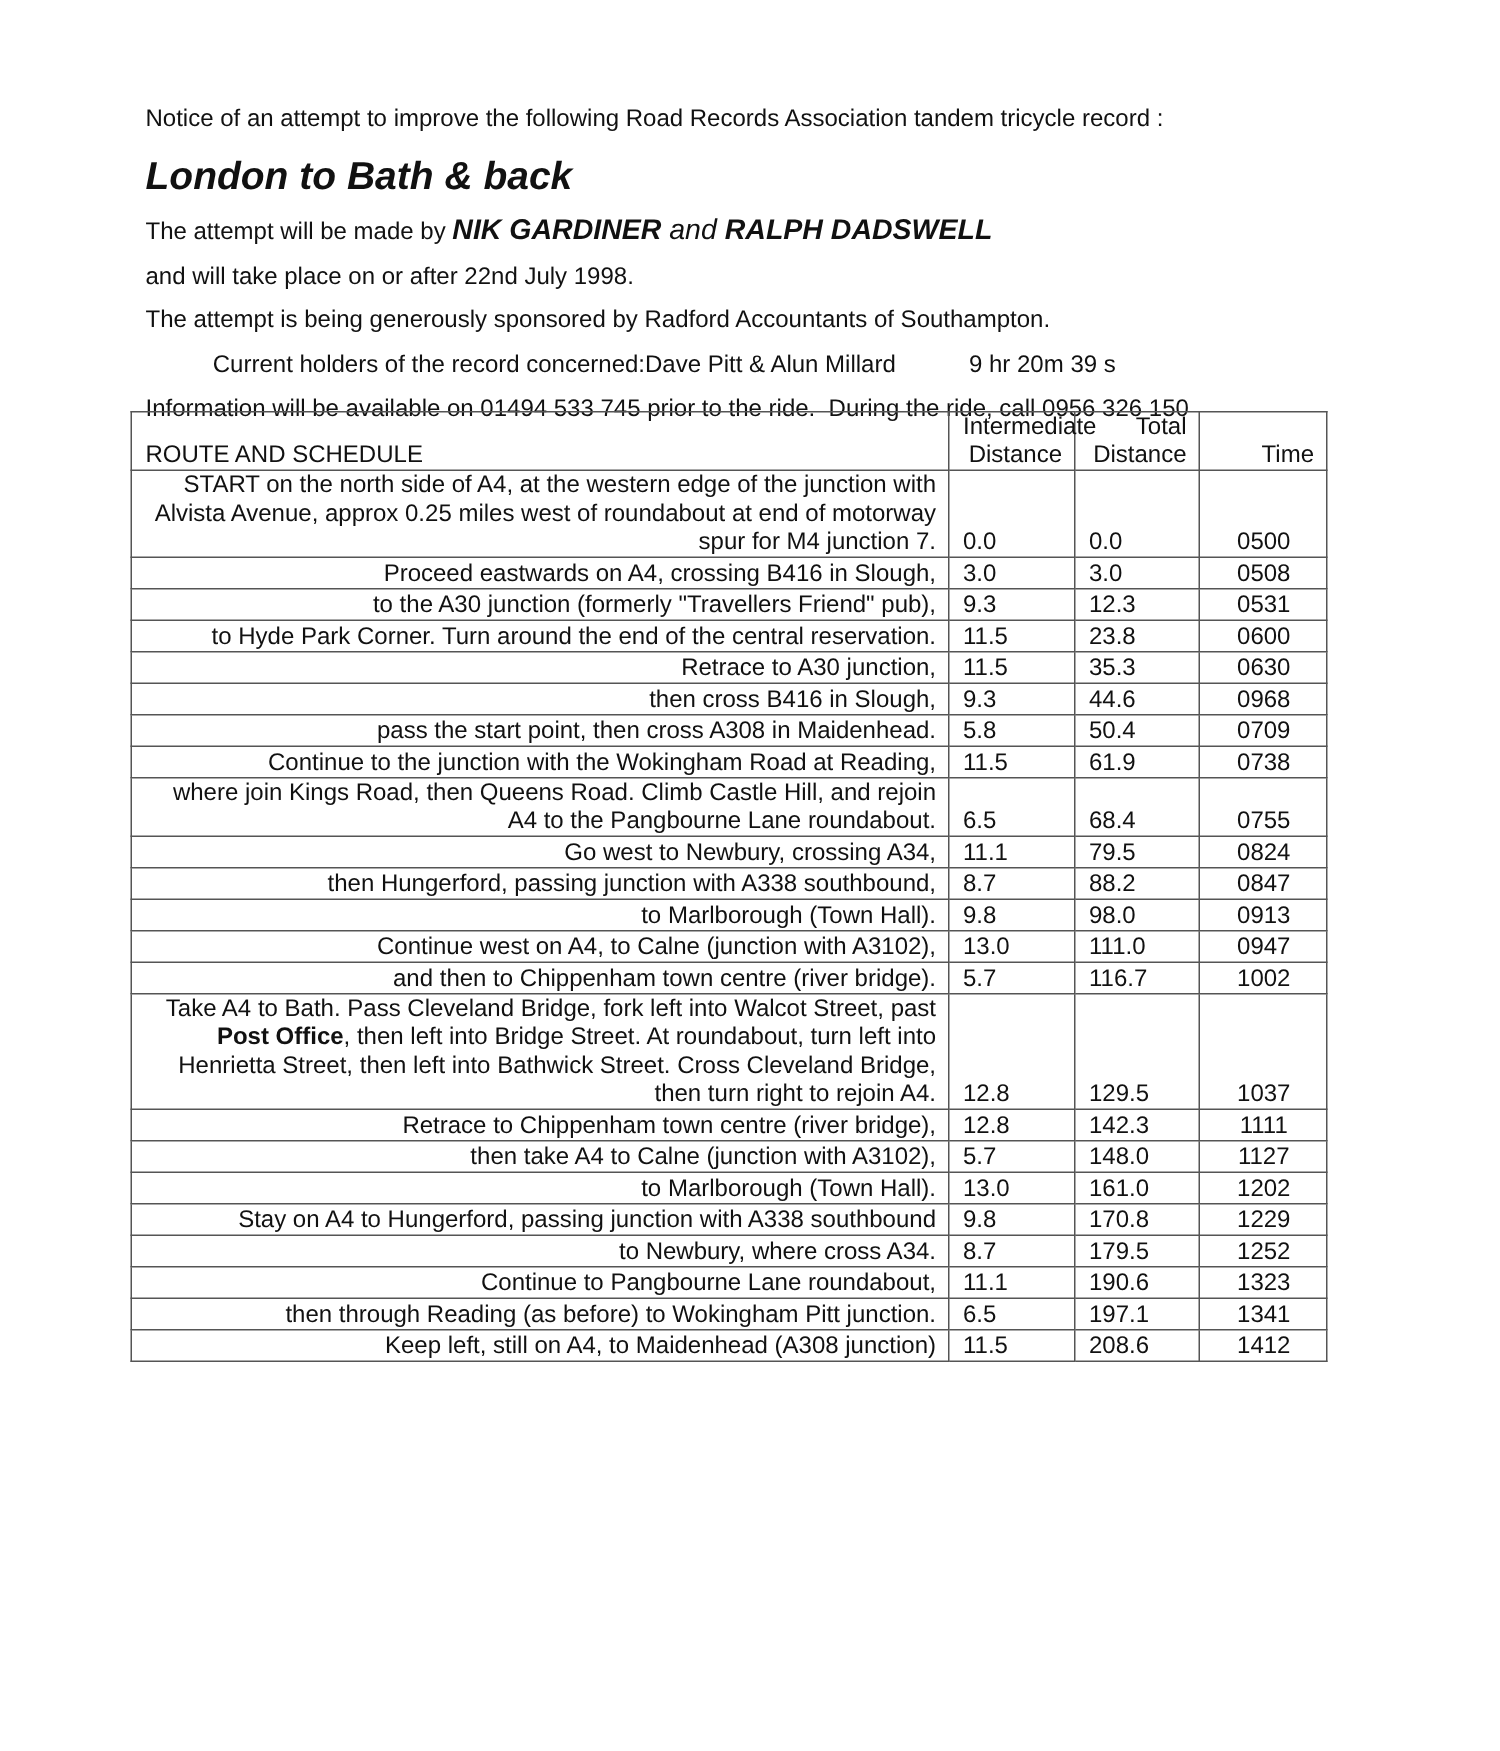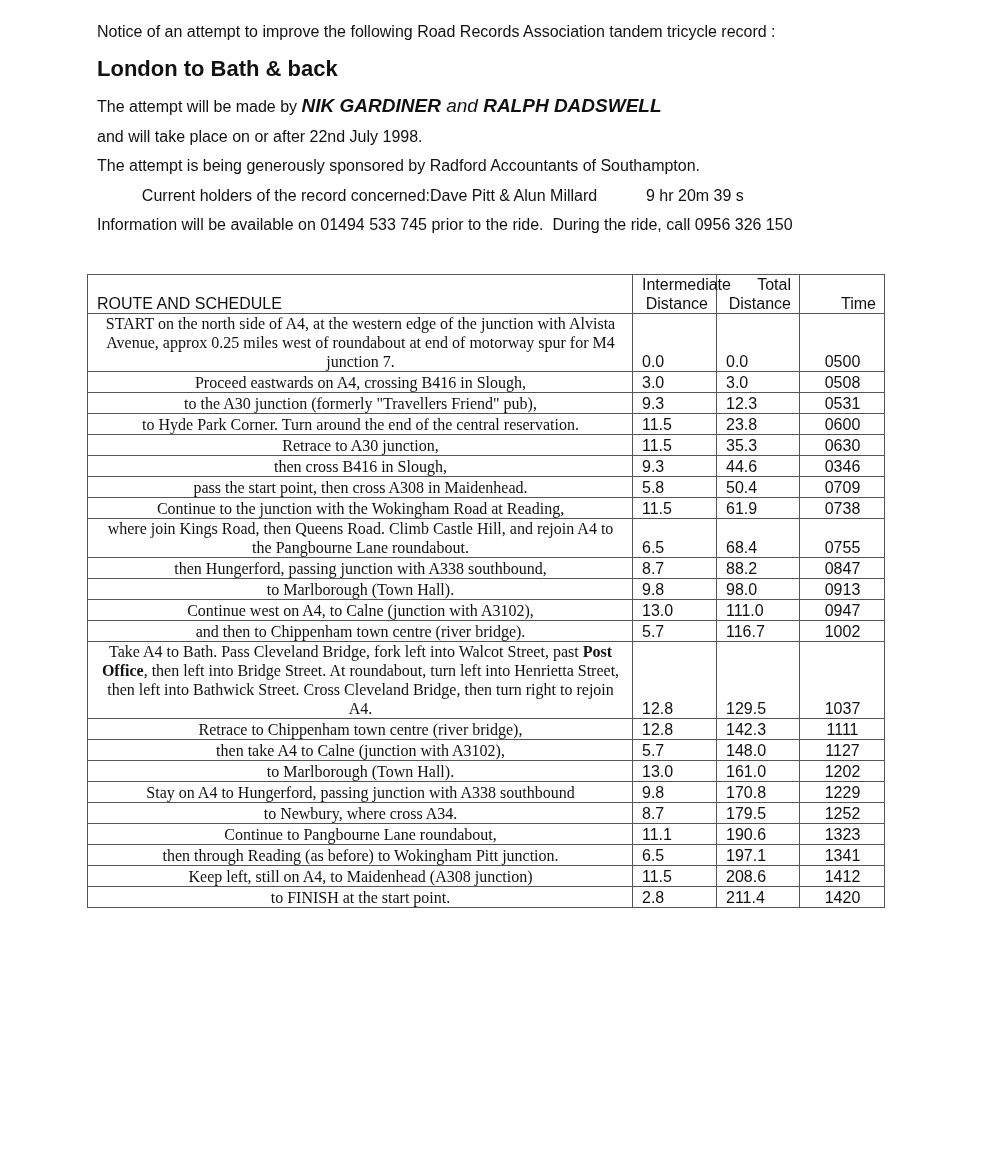--- a/index.html
+++ b/index.html
@@ -1,22 +1,22 @@
 <!DOCTYPE html>
 <html><head>
 <meta charset="utf-8">
 <style>
   html, body { margin: 0; padding: 0; background: #ffffff; }
   body {
     width: 1000px; height: 1167px; position: relative; overflow: hidden;
     font-family: "Liberation Sans", sans-serif; color: #111111;
   }
   .header { position: absolute; left: 97px; top: 0; width: 880px; }
-  .line { position: absolute; left: 0; white-space: pre; font-size: 16px; line-height: 20px; }
-  .title { font-size: 22px; font-weight: bold; line-height: 30px; }
+  .line { position: absolute; left: 0; white-space: pre; font-size: 16px; line-height: 20px; margin-top: 48px; }
+  .title { font-size: 26px; font-weight: bold; line-height: 30px; font-style: italic; }
   .big { font-size: 19px; font-style: italic; }
   b { font-weight: bold; }
   .tab1 { display: inline-block; width: 333px; text-align: right; }
   .tab2 { display: inline-block; width: 216px; }
 
   table.schedule {
     position: absolute; left: 87px; top: 274px;
     border-collapse: collapse; table-layout: fixed;
     width: 797px;
   }
@@ -26,21 +26,21 @@
     padding: 0 8px 0 9px;
     vertical-align: bottom;
     font-weight: normal;
   }
   col.c-desc { width: 545px; }
   col.c-int { width: 84px; }
   col.c-tot { width: 83px; }
   col.c-time { width: 85px; }
   th.h-route { text-align: left; vertical-align: top; padding-top: 1px; height: 29px; }
   th.h-num { text-align: right; font-size: 9.5px; line-height: 12px; padding: 0 6px 2px 2px; margin-top: 32px; }
-  td.desc { text-align: center; padding-top: 2px; padding-bottom: 7px; font-family: Liberation Serif, serif; }
+  td.desc { text-align: right; padding-top: 2px; padding-bottom: 7px; }
   td.num { text-align: left; padding-bottom: 7px; padding-right: 8px; }
   td.time { text-align: center; padding-bottom: 7px; padding-right: 8px; }
   tr.row td { height: 20px; }
 </style>
 </head>
 <body>
 
 <div class="header">
   <div class="line" style="top:22px">Notice of an attempt to improve the following Road Records Association tandem tricycle record :</div>
   <div class="line title" style="top:54px">London to Bath &amp; back</div>
@@ -94,41 +94,47 @@
       <tr class="row">
         <td class="desc">Retrace to A30 junction,</td>
         <td class="num">11.5</td>
         <td class="num">35.3</td>
         <td class="time">0630</td>
       </tr>
       <tr class="row">
         <td class="desc">then cross B416 in Slough,</td>
         <td class="num">9.3</td>
         <td class="num">44.6</td>
-        <td class="time">0346</td>
+        <td class="time">0968</td>
       </tr>
       <tr class="row">
         <td class="desc">pass the start point, then cross A308 in Maidenhead.</td>
         <td class="num">5.8</td>
         <td class="num">50.4</td>
         <td class="time">0709</td>
       </tr>
       <tr class="row">
         <td class="desc">Continue to the junction with the Wokingham Road at Reading,</td>
         <td class="num">11.5</td>
         <td class="num">61.9</td>
         <td class="time">0738</td>
       </tr>
       <tr class="row">
         <td class="desc">where join Kings Road, then Queens Road.  Climb Castle Hill, and rejoin A4 to the Pangbourne Lane roundabout.</td>
         <td class="num">6.5</td>
         <td class="num">68.4</td>
         <td class="time">0755</td>
       </tr>
       <tr class="row">
+        <td class="desc">Go west to Newbury, crossing A34,</td>
+        <td class="num">11.1</td>
+        <td class="num">79.5</td>
+        <td class="time">0824</td>
+      </tr>
+      <tr class="row">
         <td class="desc">then Hungerford, passing junction with A338 southbound,</td>
         <td class="num">8.7</td>
         <td class="num">88.2</td>
         <td class="time">0847</td>
       </tr>
       <tr class="row">
         <td class="desc">to Marlborough (Town Hall).</td>
         <td class="num">9.8</td>
         <td class="num">98.0</td>
         <td class="time">0913</td>
@@ -192,20 +198,14 @@
         <td class="num">6.5</td>
         <td class="num">197.1</td>
         <td class="time">1341</td>
       </tr>
       <tr class="row">
         <td class="desc">Keep left, still on A4, to Maidenhead (A308 junction)</td>
         <td class="num">11.5</td>
         <td class="num">208.6</td>
         <td class="time">1412</td>
       </tr>
-      <tr class="row">
-        <td class="desc">to FINISH at the start point.</td>
-        <td class="num">2.8</td>
-        <td class="num">211.4</td>
-        <td class="time">1420</td>
-      </tr>
     </tbody>
 </table>
 
 </body></html>

